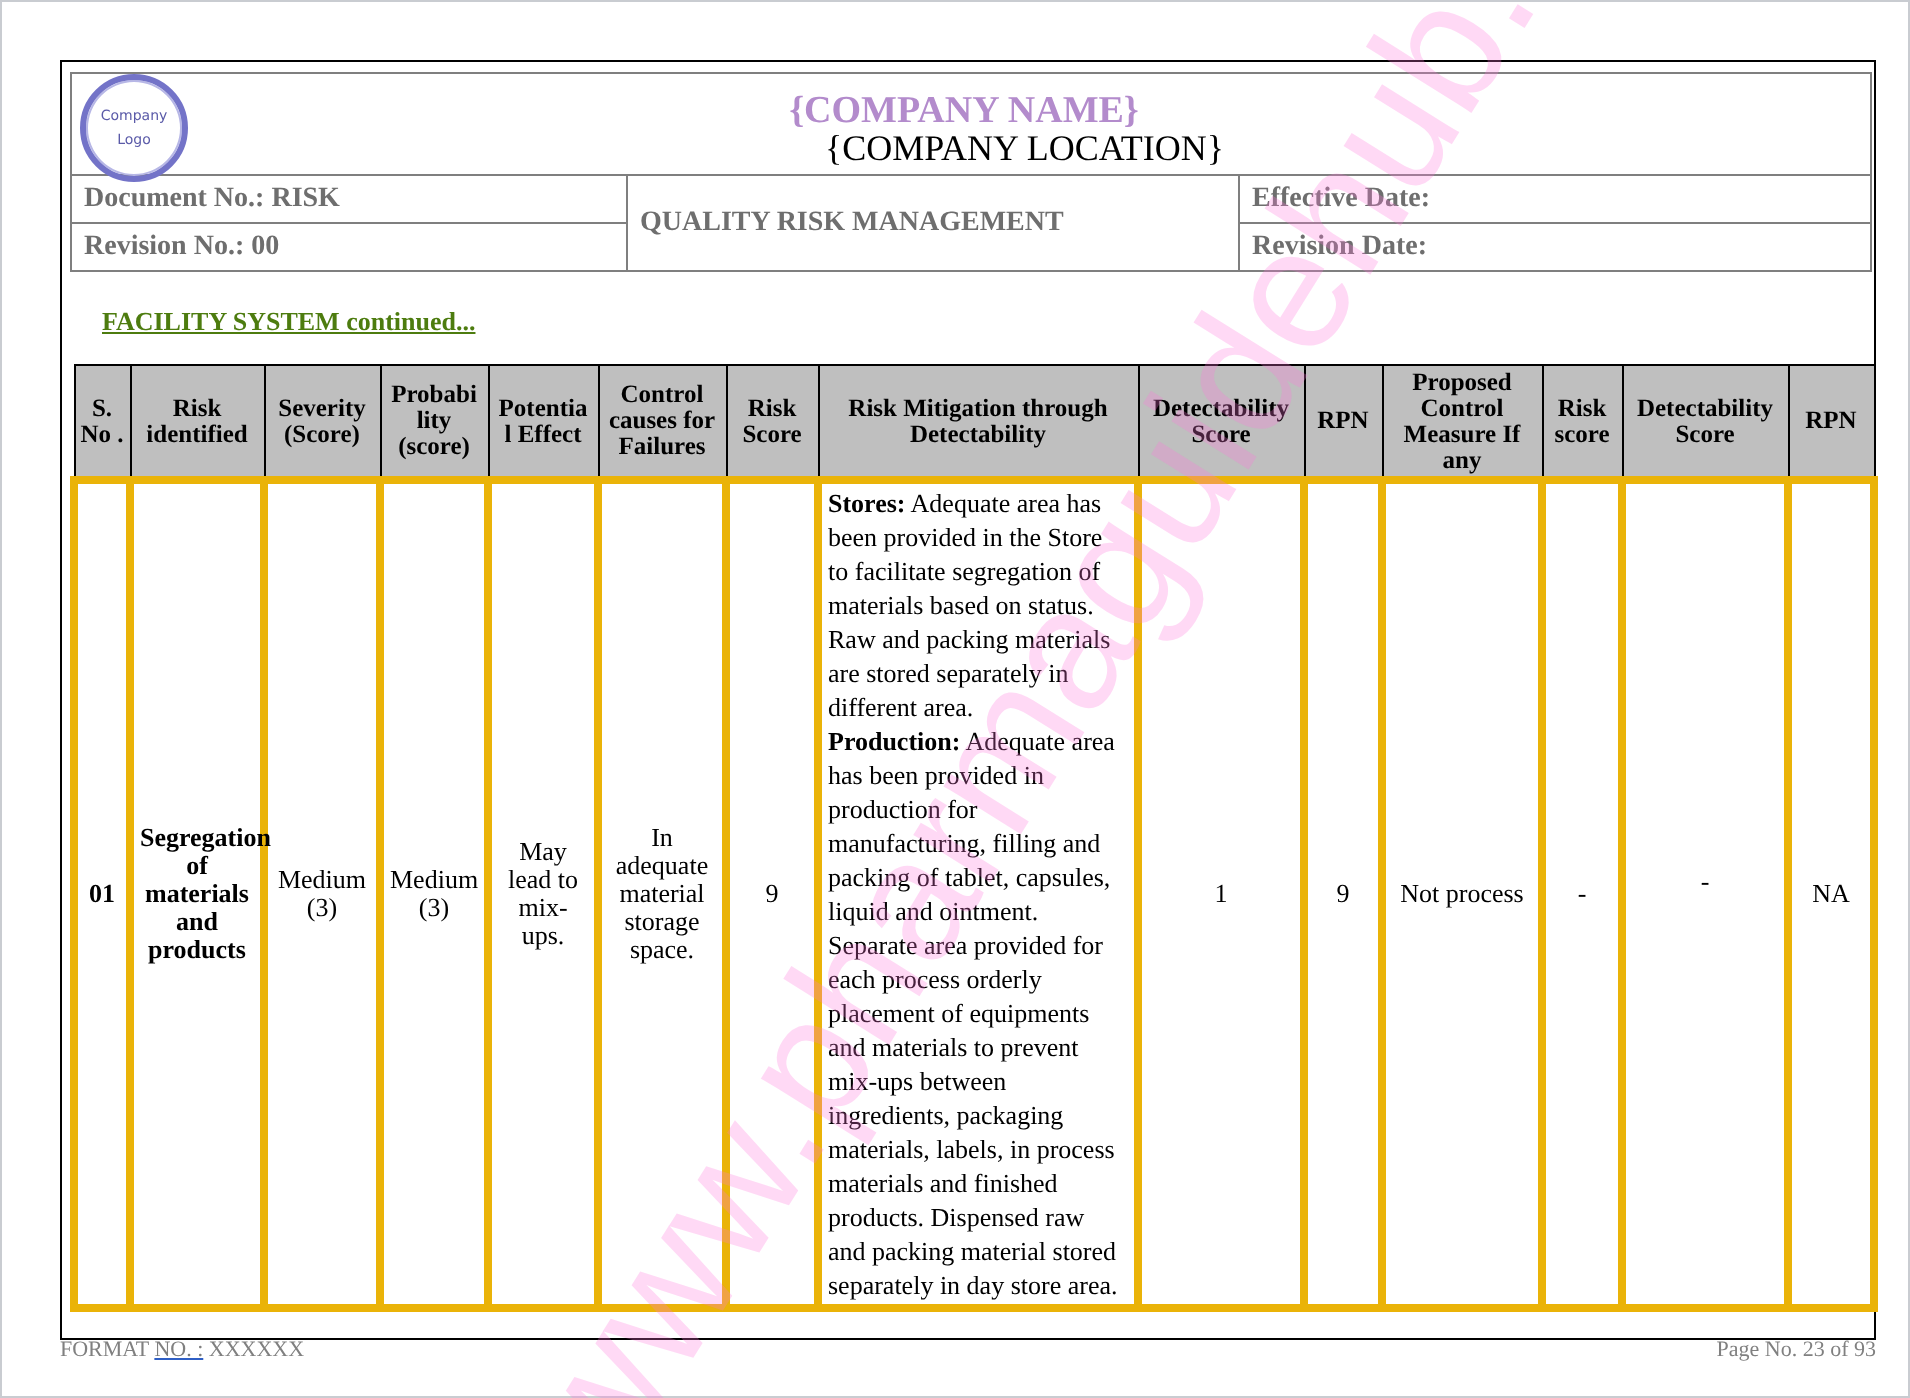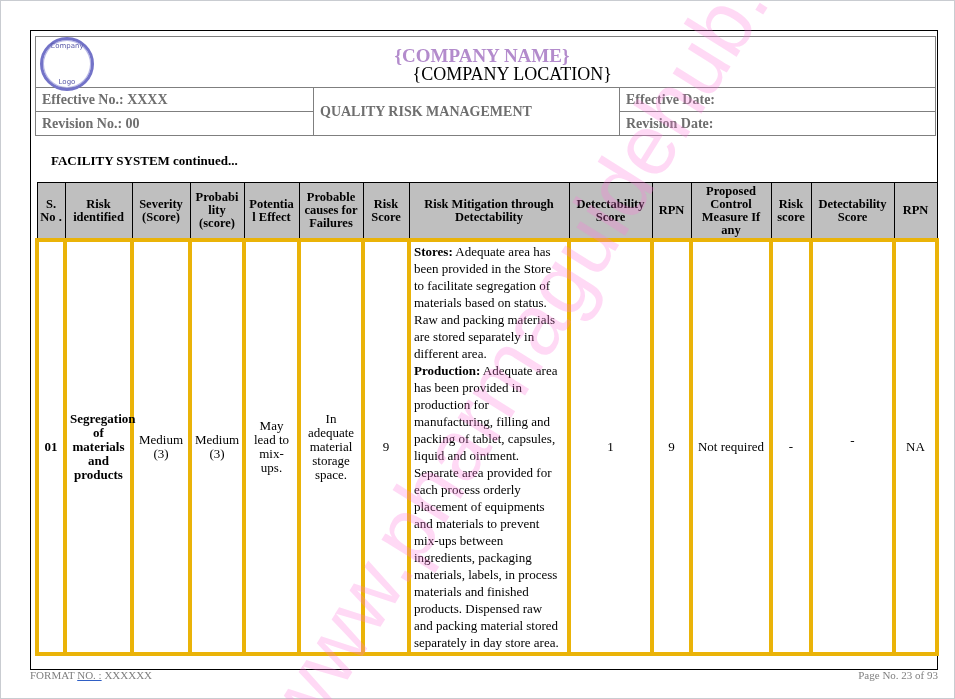--- a/index.html
+++ b/index.html
@@ -2,26 +2,26 @@
 <html><head>
 <meta charset="utf-8">
 <style>
   html, body { margin:0; padding:0; }
   body { width:955px; height:699px; background:#fff; position:relative; overflow:hidden; font-family:"Liberation Serif", serif; }
   .page-frame { position:absolute; left:0; top:0; width:953px; height:697px; border:1px solid #c9ccd1; border-bottom:2px solid #c9ccd1; background:#fff; }
   .outer-border { position:absolute; left:29px; top:29px; width:906px; height:638px; border:1px solid #000; }
   .hdr-table { position:absolute; left:34px; top:35px; width:900px; border-collapse:collapse; table-layout:fixed; }
   .hdr-table td { border:1px solid #7f7f7f; padding:0 6px; color:#6e6e6e; font-weight:bold; font-size:14px; }
   .company-cell { height:50px; position:relative; text-align:center; }
-  .logo { position:absolute; left:4px; top:0; width:54px; height:54px; border-radius:50%; border:3px solid #7373c8; box-shadow:0 0 0 1px #b7b7e6 inset; display:flex; flex-direction:column; align-items:center; justify-content:space-between; font-family:"DejaVu Sans", sans-serif; font-size:7px; color:#5a5aa8; font-weight:normal; line-height:12px; box-sizing:border-box; }
+  .logo { position:absolute; left:4px; top:0; width:54px; height:54px; border-radius:50%; border:3px solid #7373c8; box-shadow:0 0 0 1px #b7b7e6 inset; display:flex; flex-direction:column; align-items:center; justify-content:center; font-family:"DejaVu Sans", sans-serif; font-size:7px; color:#5a5aa8; font-weight:normal; line-height:12px; box-sizing:border-box; }
   .company-name { color:#b38bcc; font-size:19px; font-weight:bold; margin-left:310px; text-align:center; width:260px; line-height:22px; margin-top:1px; }
   .company-loc { color:#000000; font-size:18px; font-weight:normal; margin-left:310px; width:260px; text-align:right; line-height:14px; }
   .meta-cell { height:23px; }
   .qrm-title { text-align:left; font-size:17px; }
-  .section-title { position:absolute; left:50px; top:152px; font-size:13px; font-weight:bold; color:#000000; }
+  .section-title { position:absolute; left:50px; top:152px; font-size:13px; font-weight:bold; color:#4d7c0f;text-decoration:underline; }
   .risk-table { position:absolute; left:34px; top:181px; width:900px; border-collapse:collapse; table-layout:fixed; font-size:13px; color:#000; }
   .risk-table th { background:#bfbfbf; border:1px solid #000; font-weight:bold; font-size:12.5px; line-height:13px; padding:1px 2px; text-align:center; vertical-align:middle; height:53px; }
   .risk-table td { border:4px solid #eab308; text-align:center; vertical-align:middle; padding:2px 3px; line-height:14px; font-size:13px; }
   .risk-table td.mitigation { text-align:left; vertical-align:top; line-height:17px; padding:1px 3px; font-size:13px; }
   .bold { font-weight:bold; }
   .footer-left { position:absolute; left:29px; top:668px; font-size:11px; color:#808080; }
   .footer-left .ul { color:#808080; text-decoration:underline; text-decoration-color:#2f5fc5; }
   .footer-right { position:absolute; right:16px; top:668px; font-size:11px; color:#808080; }
   .watermark { position:absolute; left:150px; top:430px; font-family:"Liberation Sans", sans-serif; font-size:86px; color:rgba(255,120,220,0.28); transform:rotate(-58deg); transform-origin:left top; white-space:nowrap; pointer-events:none; top:700px; left:240px; }
 </style>
@@ -42,21 +42,21 @@
       <td colspan="3" class="company-cell">
         <div class="logo">
           <span>Company</span>
           <span>Logo</span>
         </div>
         <div class="company-name">{COMPANY NAME}</div>
         <div class="company-loc">{COMPANY LOCATION}</div>
       </td>
     </tr>
     <tr>
-      <td class="meta-cell">Effective No.: XXXX</td>
+      <td class="meta-cell">Document No.: RISK</td>
       <td rowspan="2" class="qrm-title">QUALITY RISK MANAGEMENT</td>
       <td class="meta-cell">Effective Date:</td>
     </tr>
     <tr>
       <td class="meta-cell">Revision No.: 00</td>
       <td class="meta-cell">Revision Date:</td>
     </tr>
   </tbody>
     </table>
 
@@ -79,21 +79,21 @@
       <col style="width:83px">
         <col style="width:43px">
     </colgroup>
     <thead>
       <tr>
         <th>S. No .</th>
         <th>Risk identified</th>
         <th>Severity (Score)</th>
         <th>Probabi lity (score)</th>
         <th>Potentia l Effect</th>
-        <th>Probable causes for Failures</th>
+        <th>Control causes for Failures</th>
         <th>Risk Score</th>
         <th>Risk Mitigation through Detectability</th>
         <th>Detectability Score</th>
         <th>RPN</th>
         <th>Proposed Control Measure If any</th>
         <th>Risk score</th>
         <th>Detectability Score</th>
         <th>RPN</th>
       </tr>
     </thead>
@@ -102,21 +102,21 @@
         <td class="bold">01</td>
         <td class="bold">Segregation of materials and products</td>
         <td>Medium (3)</td>
         <td>Medium (3)</td>
         <td>May lead to mix-ups.</td>
         <td>In adequate material storage space.</td>
         <td>9</td>
         <td class="mitigation"><span class="bold">Stores:</span><span> Adequate area has been provided in the Store to facilitate segregation of materials based on status. Raw and packing materials are stored separately in different area.</span><br><span class="bold">Production:</span><span> Adequate area has been provided in production for manufacturing, filling and packing of tablet, capsules, liquid and ointment. Separate area provided for each process orderly placement of equipments and materials to prevent mix-ups between ingredients, packaging materials, labels, in process materials and finished products. Dispensed raw and packing material stored separately in day store area.</span></td>
         <td>1</td>
         <td>9</td>
-        <td>Not required</td>
+        <td>Not process</td>
         <td>-</td>
         <td style="vertical-align:middle;padding-bottom:14px">-</td>
         <td style="">NA</td>
       </tr>
     </tbody>
   </table>
 
   <div class="footer-left"><span>FORMAT </span><span class="ul">NO. :</span><span> XXXXXX</span></div>
   <div class="footer-right">Page No. 23 of 93</div>
 

